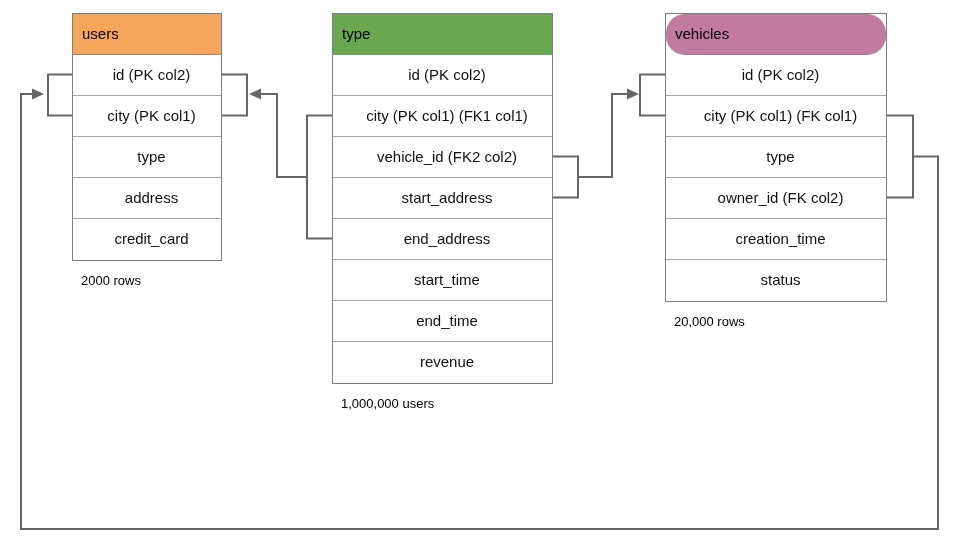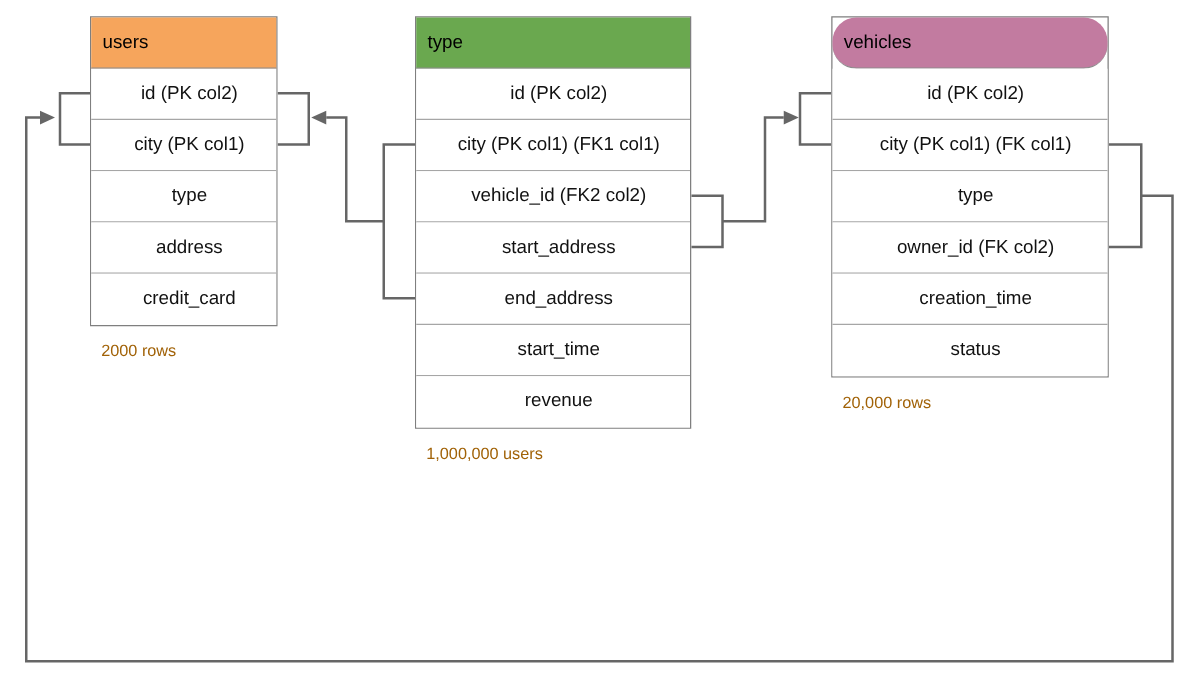--- a/index.html
+++ b/index.html
@@ -60,21 +60,21 @@
     border-bottom: 1px solid #a6a6a6;
     box-sizing: border-box;
     white-space: nowrap;
     text-align: center;
   }
   .trow:last-child { border-bottom: none; }
   .row-count {
     margin-top: 12px;
     padding-left: 9px;
     font-size: 13px;
-    color: #a16207;
+    color: #000000;
   }
 </style>
 </head>
 <body>
 
 <div class="canvas" style="--line: #666666;">
 
   <svg class="connectors" viewBox="0 0 960 540" xmlns="http://www.w3.org/2000/svg">
 
     <g>
@@ -116,20 +116,21 @@
   <div class="db-table" style="left:332px; top:13px; width:221px;">
     <div class="tbox">
       <div class="thead" style="background: rgb(106, 168, 79);">type</div>
       <div>
           <div class="trow">id (PK col2)</div>
           <div class="trow">city (PK col1) (FK1 col1)</div>
           <div class="trow">vehicle_id (FK2 col2)</div>
           <div class="trow">start_address</div>
           <div class="trow">end_address</div>
           <div class="trow">start_time</div>
+          <div class="trow">end_time</div>
           <div class="trow">revenue</div>
         </div>
     </div>
     <div class="row-count">1,000,000 users</div>
   </div>
 
   <div class="db-table" style="left:665px; top:13px; width:222px;">
     <div class="tbox">
       <div class="thead" style="background: rgb(194, 123, 160); border-radius: 19px;">vehicles</div>
       <div>

